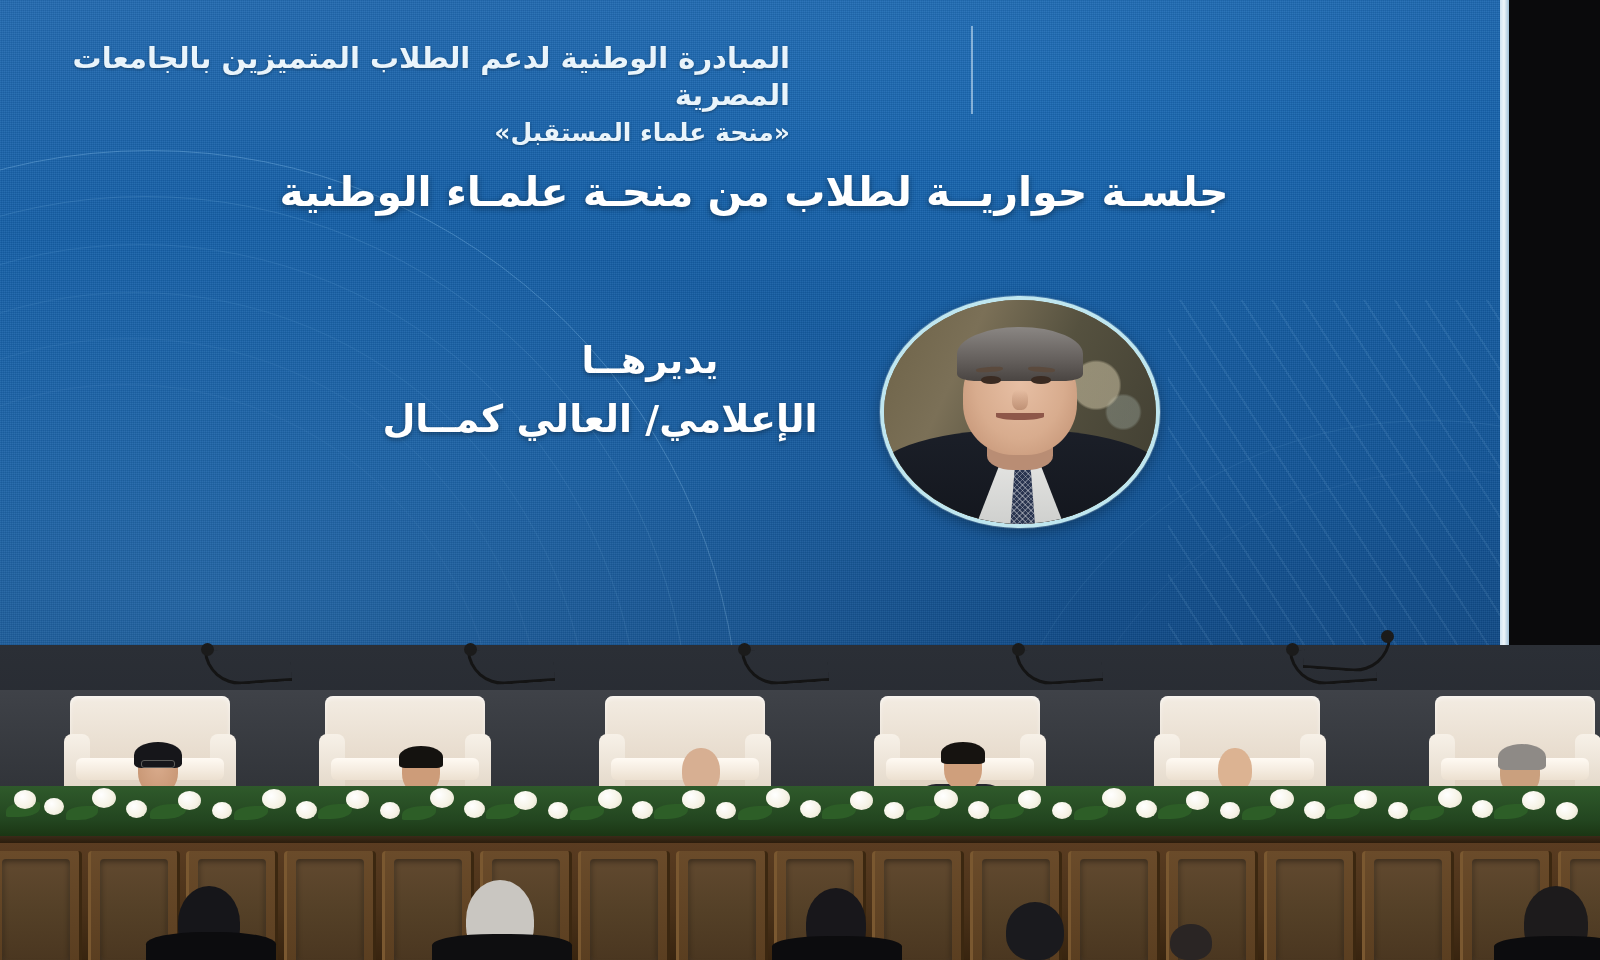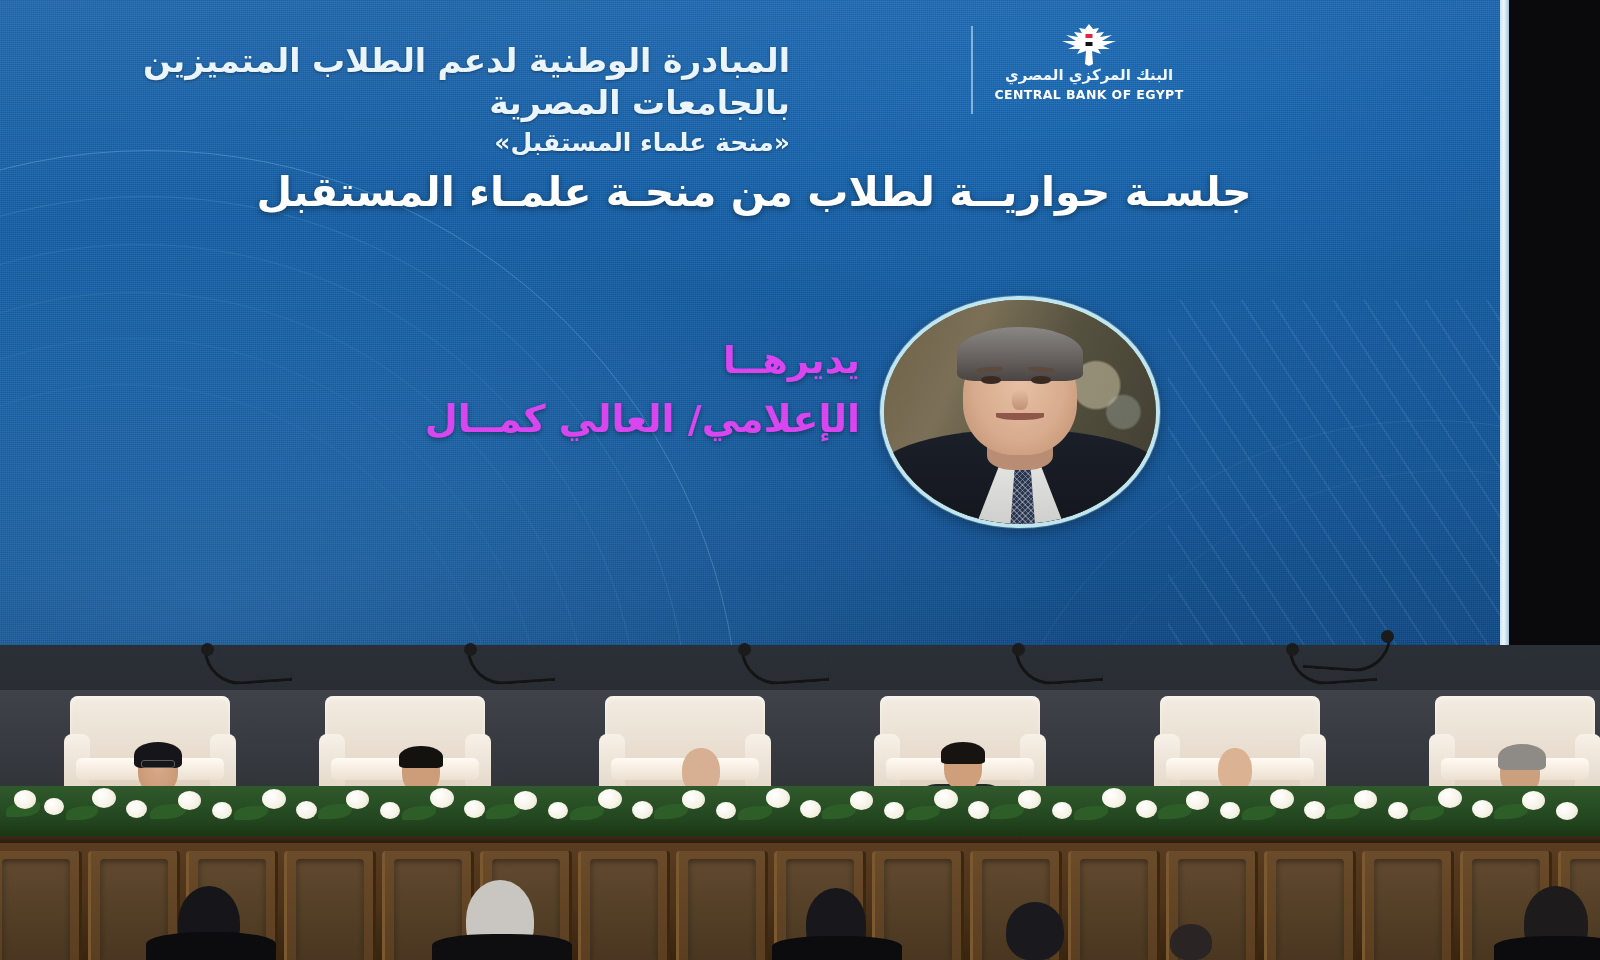--- a/index.html
+++ b/index.html
@@ -51,21 +51,21 @@
         pointer-events:none;}
   .screen-edge{position:absolute;left:1500px;top:0;width:9px;height:700px;
      background:linear-gradient(90deg,#cfe3f2 0%,#eef6fb 45%,#9fc0d8 100%);}
 
   
   .hdr-text{
     position:absolute;right:810px;top:40px;width:790px;
     text-align:right;color:#e9f4fb;direction:rtl;
     text-shadow:0 1px 3px rgba(0,0,0,.35);
   }
-  .hdr-line1{font-size:33px;font-weight:700;letter-spacing:.2px;line-height:1.28;}
+  .hdr-line1{font-size:29px;font-weight:700;letter-spacing:.2px;line-height:1.28;}
   .hdr-line2{font-size:25px;font-weight:700;margin-top:3px;line-height:1.28;}
 
   .logos{position:absolute;left:955px;top:22px;display:flex;align-items:flex-start;height:110px;}
   .logo-block{display:flex;flex-direction:column;align-items:center;}
   .lg-mohe{width:186px;}
   .lg-cbe{width:200px;}
   .logo-divider{width:2px;height:88px;background:rgba(215,235,250,.55);margin:4px 16px 0 16px;}
   .eagle{display:block;}
   .logo-ar{font-size:15px;color:#f0f7fc;margin-top:2px;line-height:1;direction:rtl;font-weight:700;
            letter-spacing:.3px;white-space:nowrap;}
@@ -74,22 +74,22 @@
   .logo-en.cbe{font-size:12.5px;letter-spacing:.4px;border-top:none;padding-top:1px;}
 
   
   .main-title{
     position:absolute;left:0;right:92px;top:168px;text-align:center;
     color:#ffffff;direction:rtl;font-size:41px;font-weight:800;
     letter-spacing:.5px;text-shadow:0 2px 6px rgba(0,0,0,.40);
   }
 
   
-  .mod-text{position:absolute;right:740px;top:336px;width:520px;text-align:right;direction:rtl;
-            color:#d946ef;text-shadow:0 2px 5px rgba(0,0,0,.35);}
+  .mod-text{position:absolute;right:740px;top:336px;width:520px;text-align:center;direction:rtl;
+            color:#ffffff;text-shadow:0 2px 5px rgba(0,0,0,.35);}
   .mod-l1{font-size:37px;font-weight:600;letter-spacing:2px;line-height:1.35;padding-left:100px;}
   .mod-l2{font-size:38px;font-weight:800;letter-spacing:1px;line-height:1.35;margin-top:8px;}
 
   .portrait-wrap{position:absolute;left:880px;top:296px;width:280px;height:232px;}
   .portrait-oval{
     position:absolute;inset:0;border-radius:50%;
     border:4px solid #bfe6ef;overflow:hidden;
     box-shadow:0 0 0 1px rgba(255,255,255,.2), 0 4px 14px rgba(0,0,0,.3);
     background:#6b6048;
   }
@@ -222,33 +222,23 @@
 
   <div class="hdr-text">
     <div class="hdr-line1">المبادرة الوطنية لدعم الطلاب المتميزين بالجامعات المصرية</div>
     <div class="hdr-line2">«منحة علماء المستقبل»</div>
   </div>
 
   <div class="logos">
 
     <div class="logo-divider"></div>
 
-    <div class="logo-block lg-cbe">
-      <svg class="eagle" width="62" height="44" viewBox="0 0 62 44">
-        <path d="M31 2 L35 7 L41 6 L38 11 L46 10 L42 15 L54 13 L44 19 L58 19 L45 24 L52 27 L40 27 L43 32 L34 29 L35 42 L31 44 L27 42 L28 29 L19 32 L22 27 L10 27 L17 24 L4 19 L18 19 L8 13 L20 15 L16 10 L24 11 L21 6 L27 7 Z" fill="#ffffff"></path>
-        <rect x="27.5" y="12" width="7" height="12" fill="#ffffff"></rect>
-        <rect x="27.5" y="12" width="7" height="4" fill="#d9273e"></rect>
-        <rect x="27.5" y="20" width="7" height="4" fill="#111111"></rect>
-      </svg>
-      <div class="logo-ar">البنك المركزي المصري</div>
-      <div class="logo-en cbe">CENTRAL BANK OF EGYPT</div>
-    </div>
-  </div>
-
-  <div class="main-title">جلسـة حواريــة لطلاب من منحـة علمـاء المستقبل</div>
+  </div>
+
+  <div class="main-title">جلسـة حواريــة لطلاب من منحـة علمـاء الوطنية</div>
 
   <div class="mod-text">
     <div class="mod-l1">يديرهــا</div>
     <div class="mod-l2">الإعلامي/ العالي كمــال</div>
   </div>
 
   <div class="portrait-wrap">
     <div class="portrait-oval">
       <div class="pt-bg"></div>
       <div class="pt-suit"></div>

